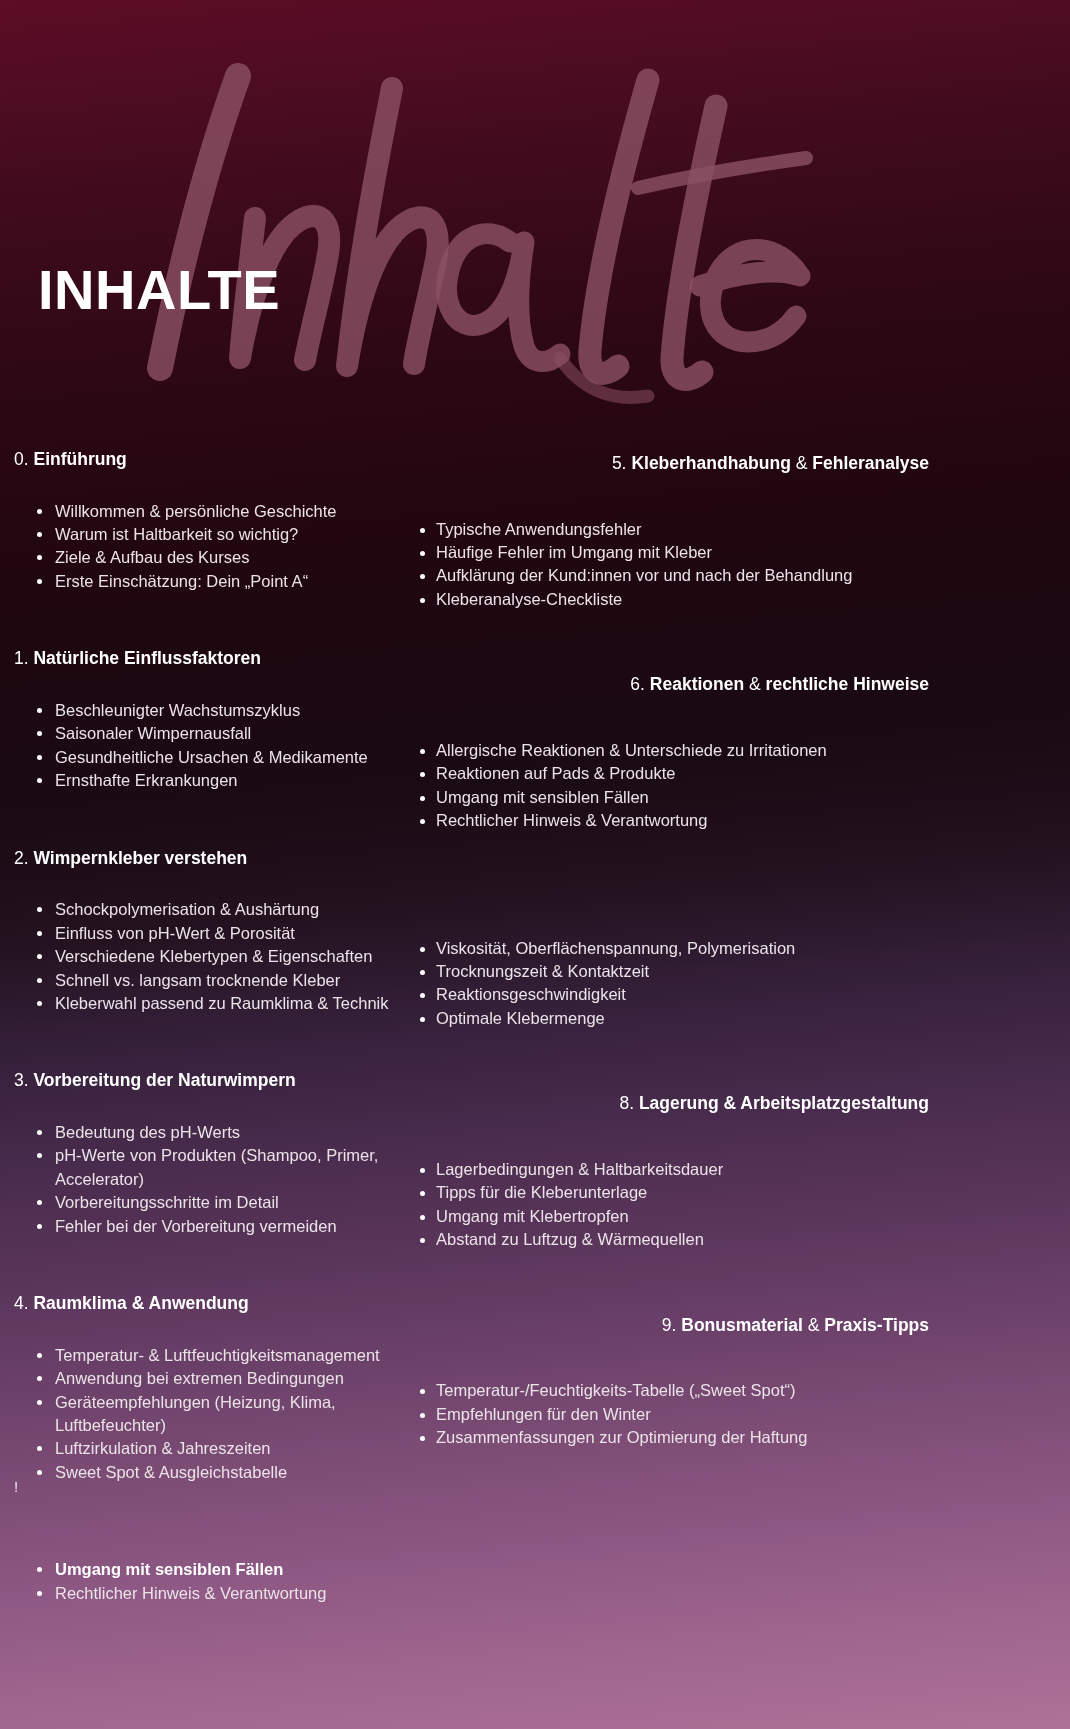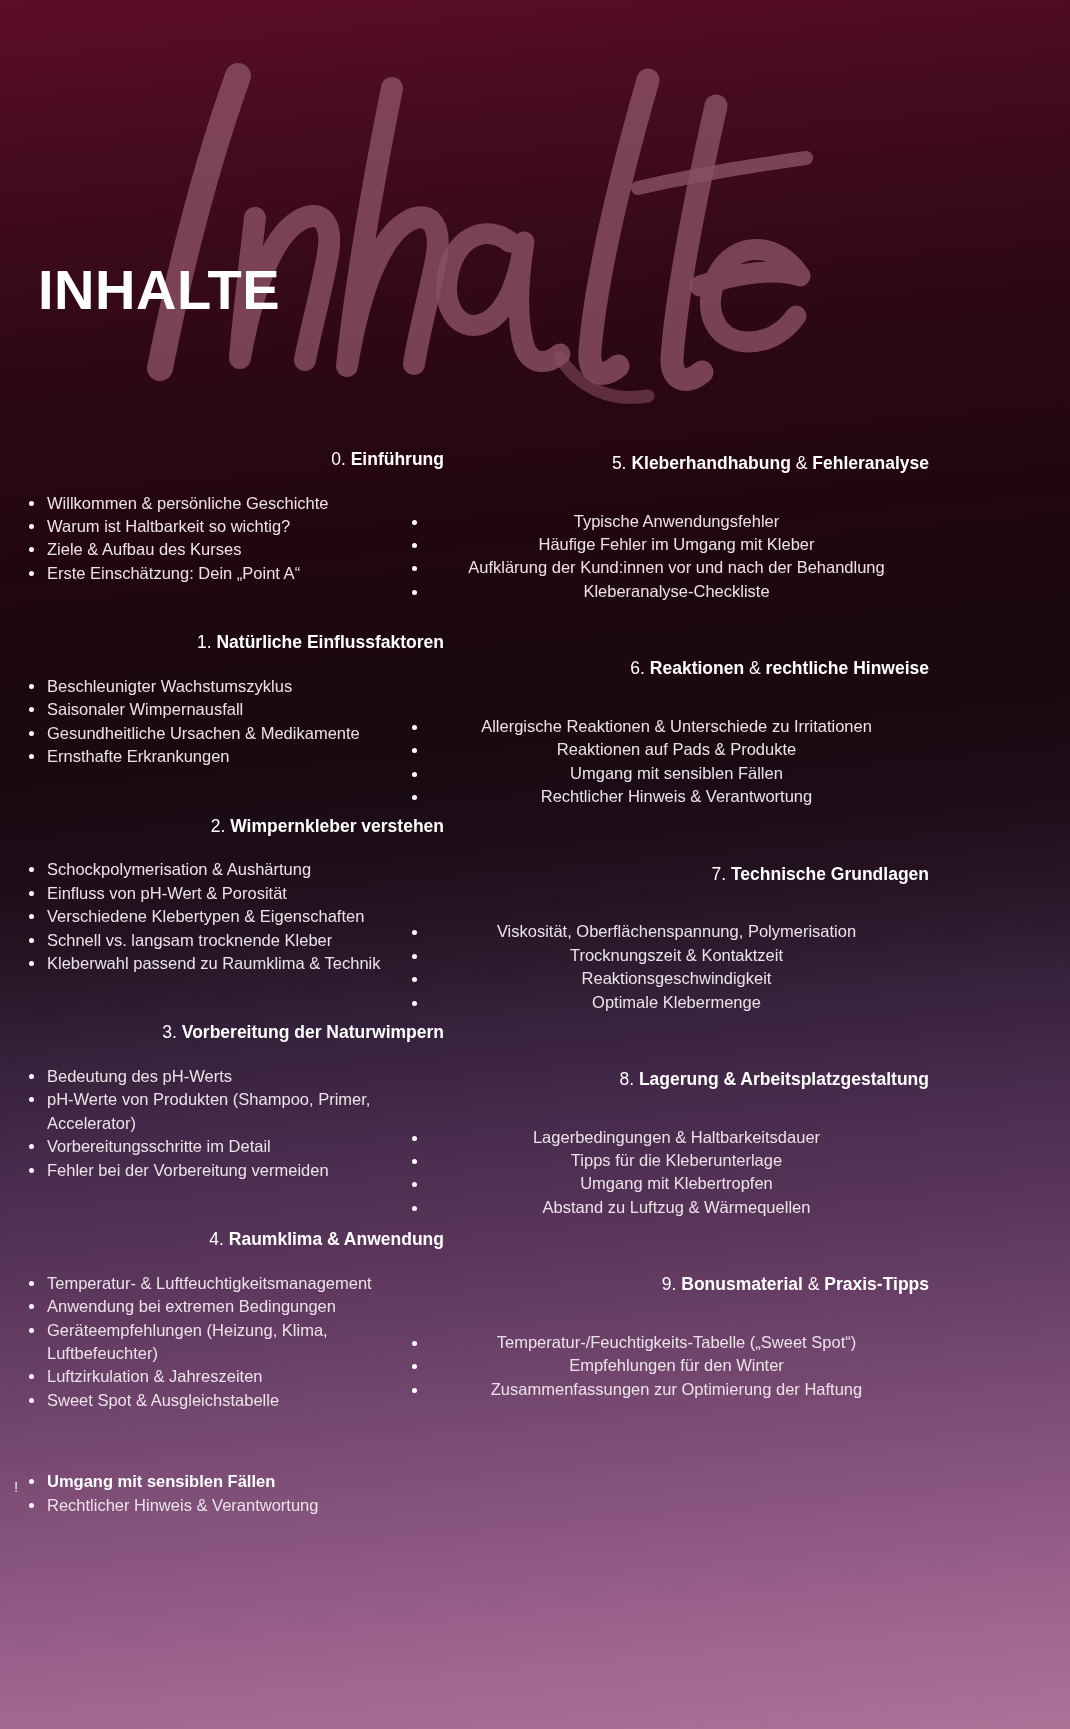--- a/index.html
+++ b/index.html
@@ -70,25 +70,25 @@
     text-align: right;
   }
 
   .sec-title {
     color: #ffffff;
     font-size: 17.5px;
     line-height: 1.35;
     font-weight: 400;
   }
   .sec-title b { font-weight: 700; }
-  .col-left .sec-title { margin: 0 0 0 0; text-align: right; }
+  .col-left .sec-title { margin: 0 0 0 0; }
 
   .bullets {
     list-style: none;
-    margin: 4px;
+    margin: 12px;
     padding: 0;
   }
   .bullets li {
     position: relative;
     color: #ece3e8;
     font-size: 16.5px;
     line-height: 1.42;
   }
 
   
@@ -106,21 +106,21 @@
     background: #ffffff;
   }
   .col-left .bullets li.strong {
     font-weight: 700;
     color: #ffffff;
   }
 
   
   .col-right .bullets li {
     padding-left: 30px;
-    text-align: center;
+    text-align: left;
   }
   .col-right .bullets li::before {
     content: "";
     position: absolute;
     left: 14px;
     top: 10px;
     width: 5px;
     height: 5px;
     border-radius: 50%;
     background: #ffffff;
@@ -268,24 +268,20 @@
     </div>
     <div class="gap-md"></div>
     <ul class="bullets">
       <li>Allergische Reaktionen &amp; Unterschiede zu Irritationen</li>
       <li>Reaktionen auf Pads &amp; Produkte</li>
       <li>Umgang mit sensiblen Fällen</li>
       <li>Rechtlicher Hinweis &amp; Verantwortung</li>
     </ul>
 
     <div class="gap-xl"></div>
-    <div class="sec-title">
-      <span>7.</span>
-      <b>Technische Grundlagen</b>
-    </div>
     <div class="gap-md"></div>
     <ul class="bullets">
       <li>Viskosität, Oberflächenspannung, Polymerisation</li>
       <li>Trocknungszeit &amp; Kontaktzeit</li>
       <li>Reaktionsgeschwindigkeit</li>
       <li>Optimale Klebermenge</li>
     </ul>
 
     <div class="gap-xl"></div>
     <div class="sec-title">

